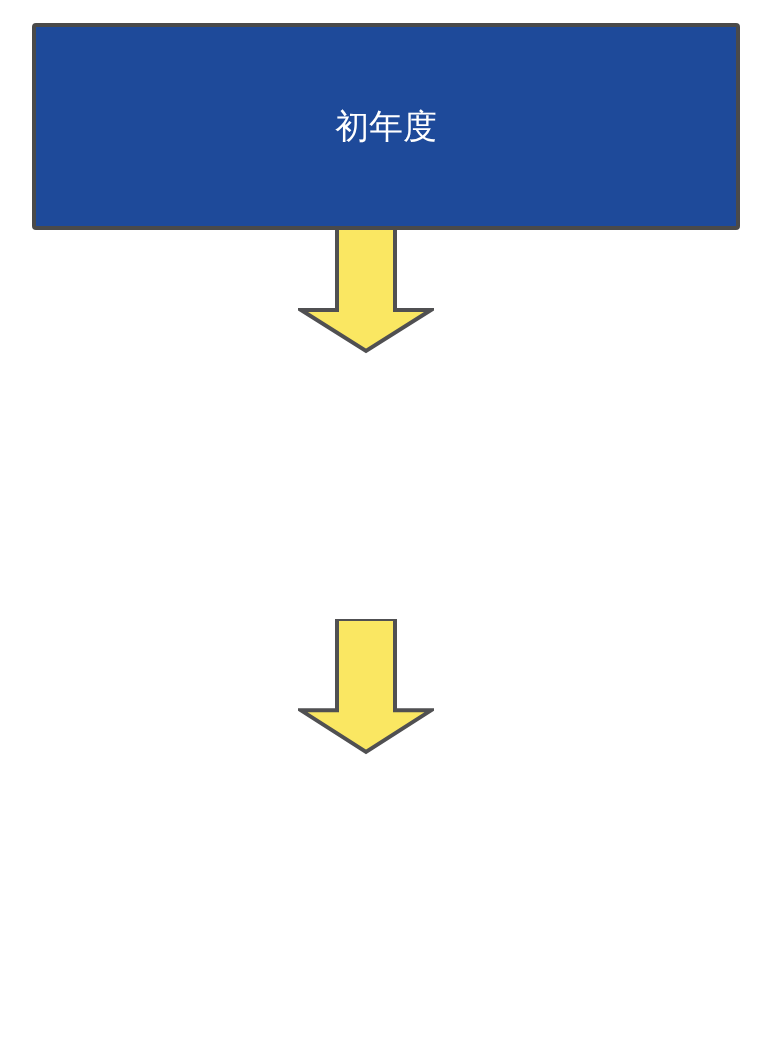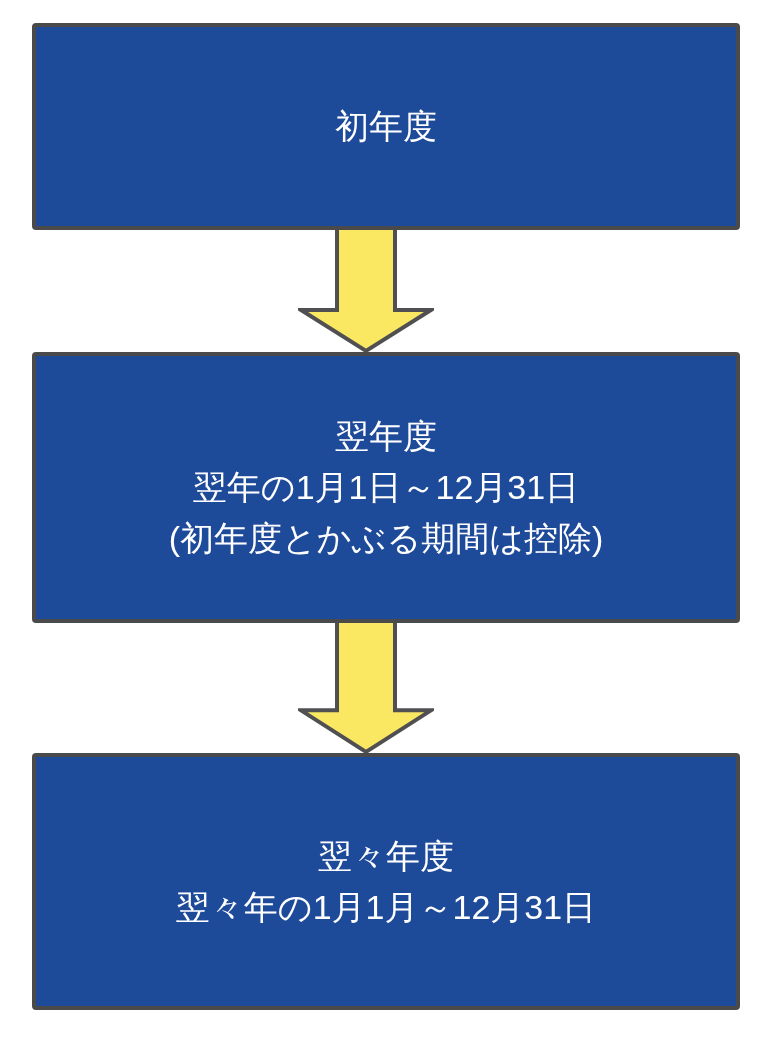--- a/index.html
+++ b/index.html
@@ -32,30 +32,21 @@
   <div class="flow-box" id="box-first-year">
     <div class="flow-line">初年度</div>
   </div>
 
   <div class="arrow" id="arrow-1">
     <svg viewBox="0 0 136 134" preserveAspectRatio="none" aria-hidden="true">
       <polygon points="39,0 97,0 97,90 133,90 68,131 3,90 39,90" fill="#FAE762"></polygon>
     </svg>
   </div>
 
-  <div class="flow-box" id="box-second-year">
-    <div class="flow-line">翌年度</div>
-    <div class="flow-line">翌年の1月1日～12月31日</div>
-    <div class="flow-line">(初年度とかぶる期間は控除)</div>
-  </div>
 
   <div class="arrow" id="arrow-2">
     <svg viewBox="0 0 136 134" preserveAspectRatio="none" aria-hidden="true">
       <polygon points="39,0 97,0 97,90 133,90 68,131 3,90 39,90" fill="#FAE762"></polygon>
     </svg>
   </div>
 
-  <div class="flow-box" id="box-third-year">
-    <div class="flow-line">翌々年度</div>
-    <div class="flow-line">翌々年の1月1月～12月31日</div>
-  </div>
 
 </div>
 
 </body></html>

